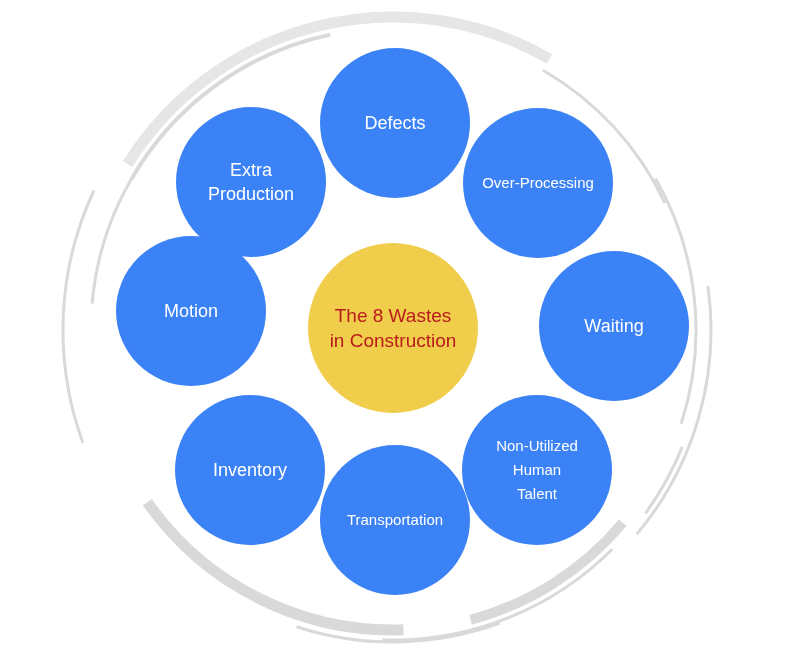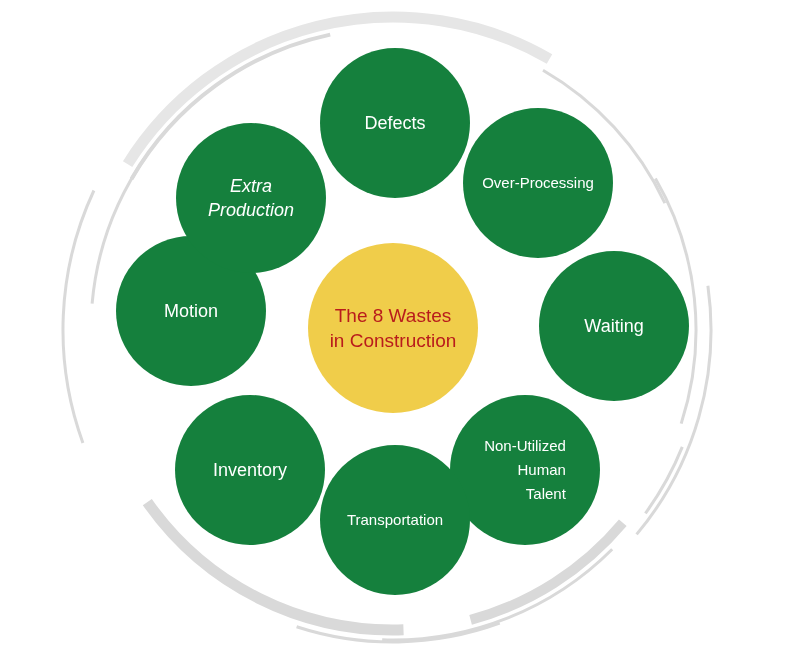--- a/index.html
+++ b/index.html
@@ -1,21 +1,21 @@
 <!DOCTYPE html>
 <html><head>
 <meta charset="utf-8">
 <style>
   html, body { margin:0; padding:0; background:#ffffff; }
   body { width:800px; height:650px; overflow:hidden; position:relative;
          font-family:"Liberation Sans", sans-serif; }
   #stage { position:absolute; left:0; top:0; width:800px; height:650px; }
   .node { position:absolute; border-radius:50%; display:flex; align-items:center;
           justify-content:center; text-align:center; box-sizing:border-box; }
-  .waste { background:#15803d; color:#ffffff; font-size:18px; line-height:24px; }
+  .waste { background:#3b82f6; color:#ffffff; font-size:18px; line-height:24px; }
   .waste.small { font-size:15px; line-height:24px; }
   .hub { background:#f0cd4a; color:#b91c1c; font-size:19px; line-height:25px; }
   .label { white-space:pre-line; display:block; padding:0 6px; }
 </style>
 </head>
 <body>
 
 <svg id="stage" width="800" height="650" viewBox="0 0 800 650">
     <path d="M127.6 164.1 A313 313 0 0 1 549.5 58.9" fill="none" stroke="#e6e6e6" stroke-width="11"></path>
     <path d="M131.5 179.0 A302 302 0 0 1 330.2 34.6" fill="none" stroke="#d9d9d9" stroke-width="4"></path>
@@ -33,35 +33,35 @@
 
 <div class="node waste" style="left:320px;top:48px;width:150px;height:150px;">
   <span class="label">Defects</span>
 </div>
 <div class="node waste small" style="left:463px;top:108px;width:150px;height:150px;">
   <span class="label">Over-Processing</span>
 </div>
 <div class="node waste" style="left:539px;top:251px;width:150px;height:150px;">
   <span class="label">Waiting</span>
 </div>
-<div class="node waste small" style="left:450px;top:395px;width:150px;height:150px;text-align:right;">
+<div class="node waste small" style="left:462px;top:395px;width:150px;height:150px;">
   <span class="label">Non-Utilized
 Human
 Talent</span>
 </div>
 <div class="node waste small" style="left:320px;top:445px;width:150px;height:150px;align-items:flex-start;padding-top:63px;">
   <span class="label">Transportation</span>
 </div>
 <div class="node waste" style="left:175px;top:395px;width:150px;height:150px;align-items:center;">
   <span class="label">Inventory</span>
 </div>
 <div class="node waste" style="left:116px;top:236px;width:150px;height:150px;">
   <span class="label">Motion</span>
 </div>
-<div class="node waste" style="left:176px;top:123px;width:150px;height:150px;font-style:italic;">
+<div class="node waste" style="left:176px;top:107px;width:150px;height:150px;">
   <span class="label">Extra
 Production</span>
 </div>
 
 <div class="node hub" style="left:308px;top:243px;width:170px;height:170px;">
   <span class="label">The 8 Wastes
 in Construction</span>
 </div>
 
 </body></html>

